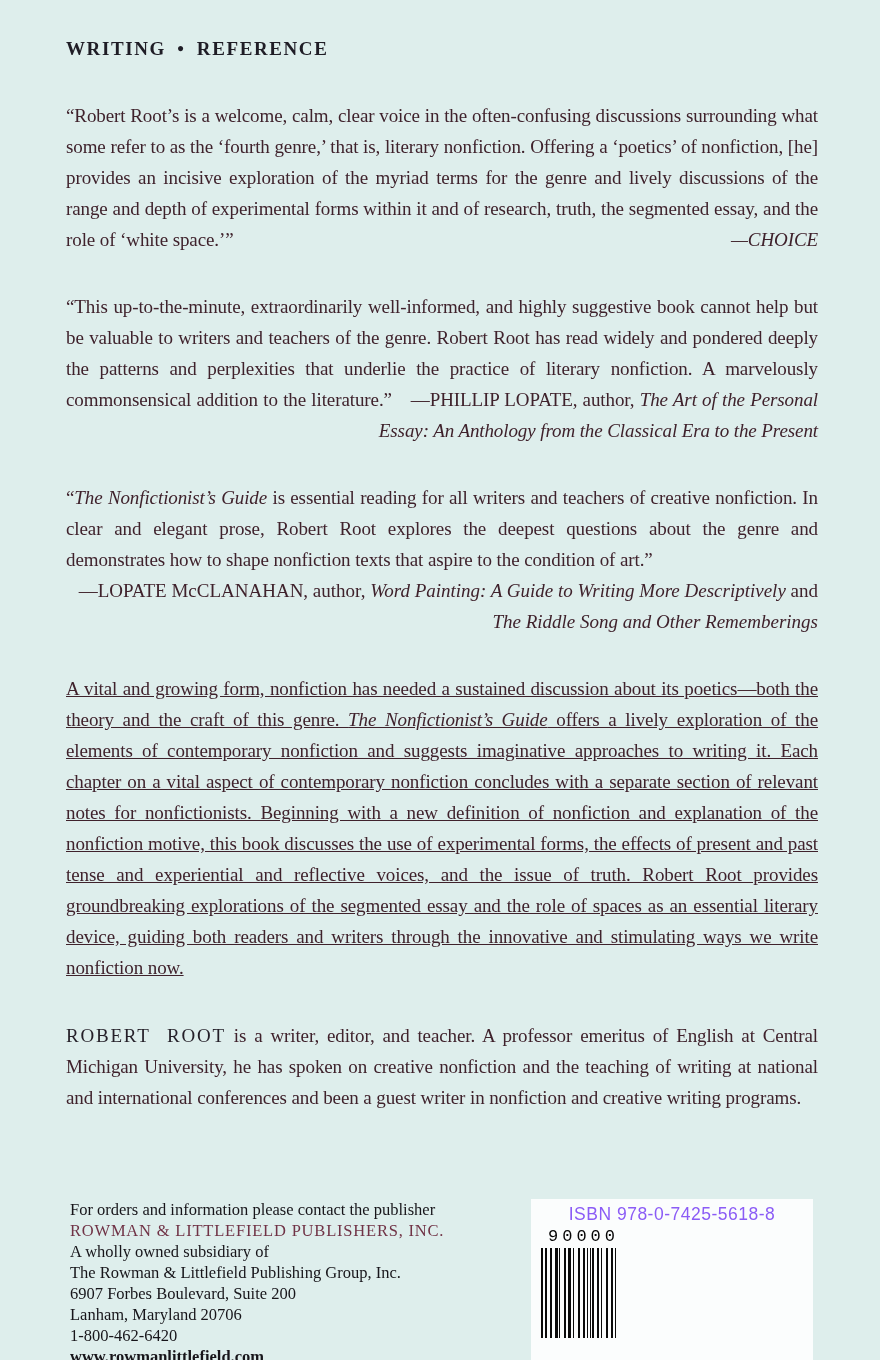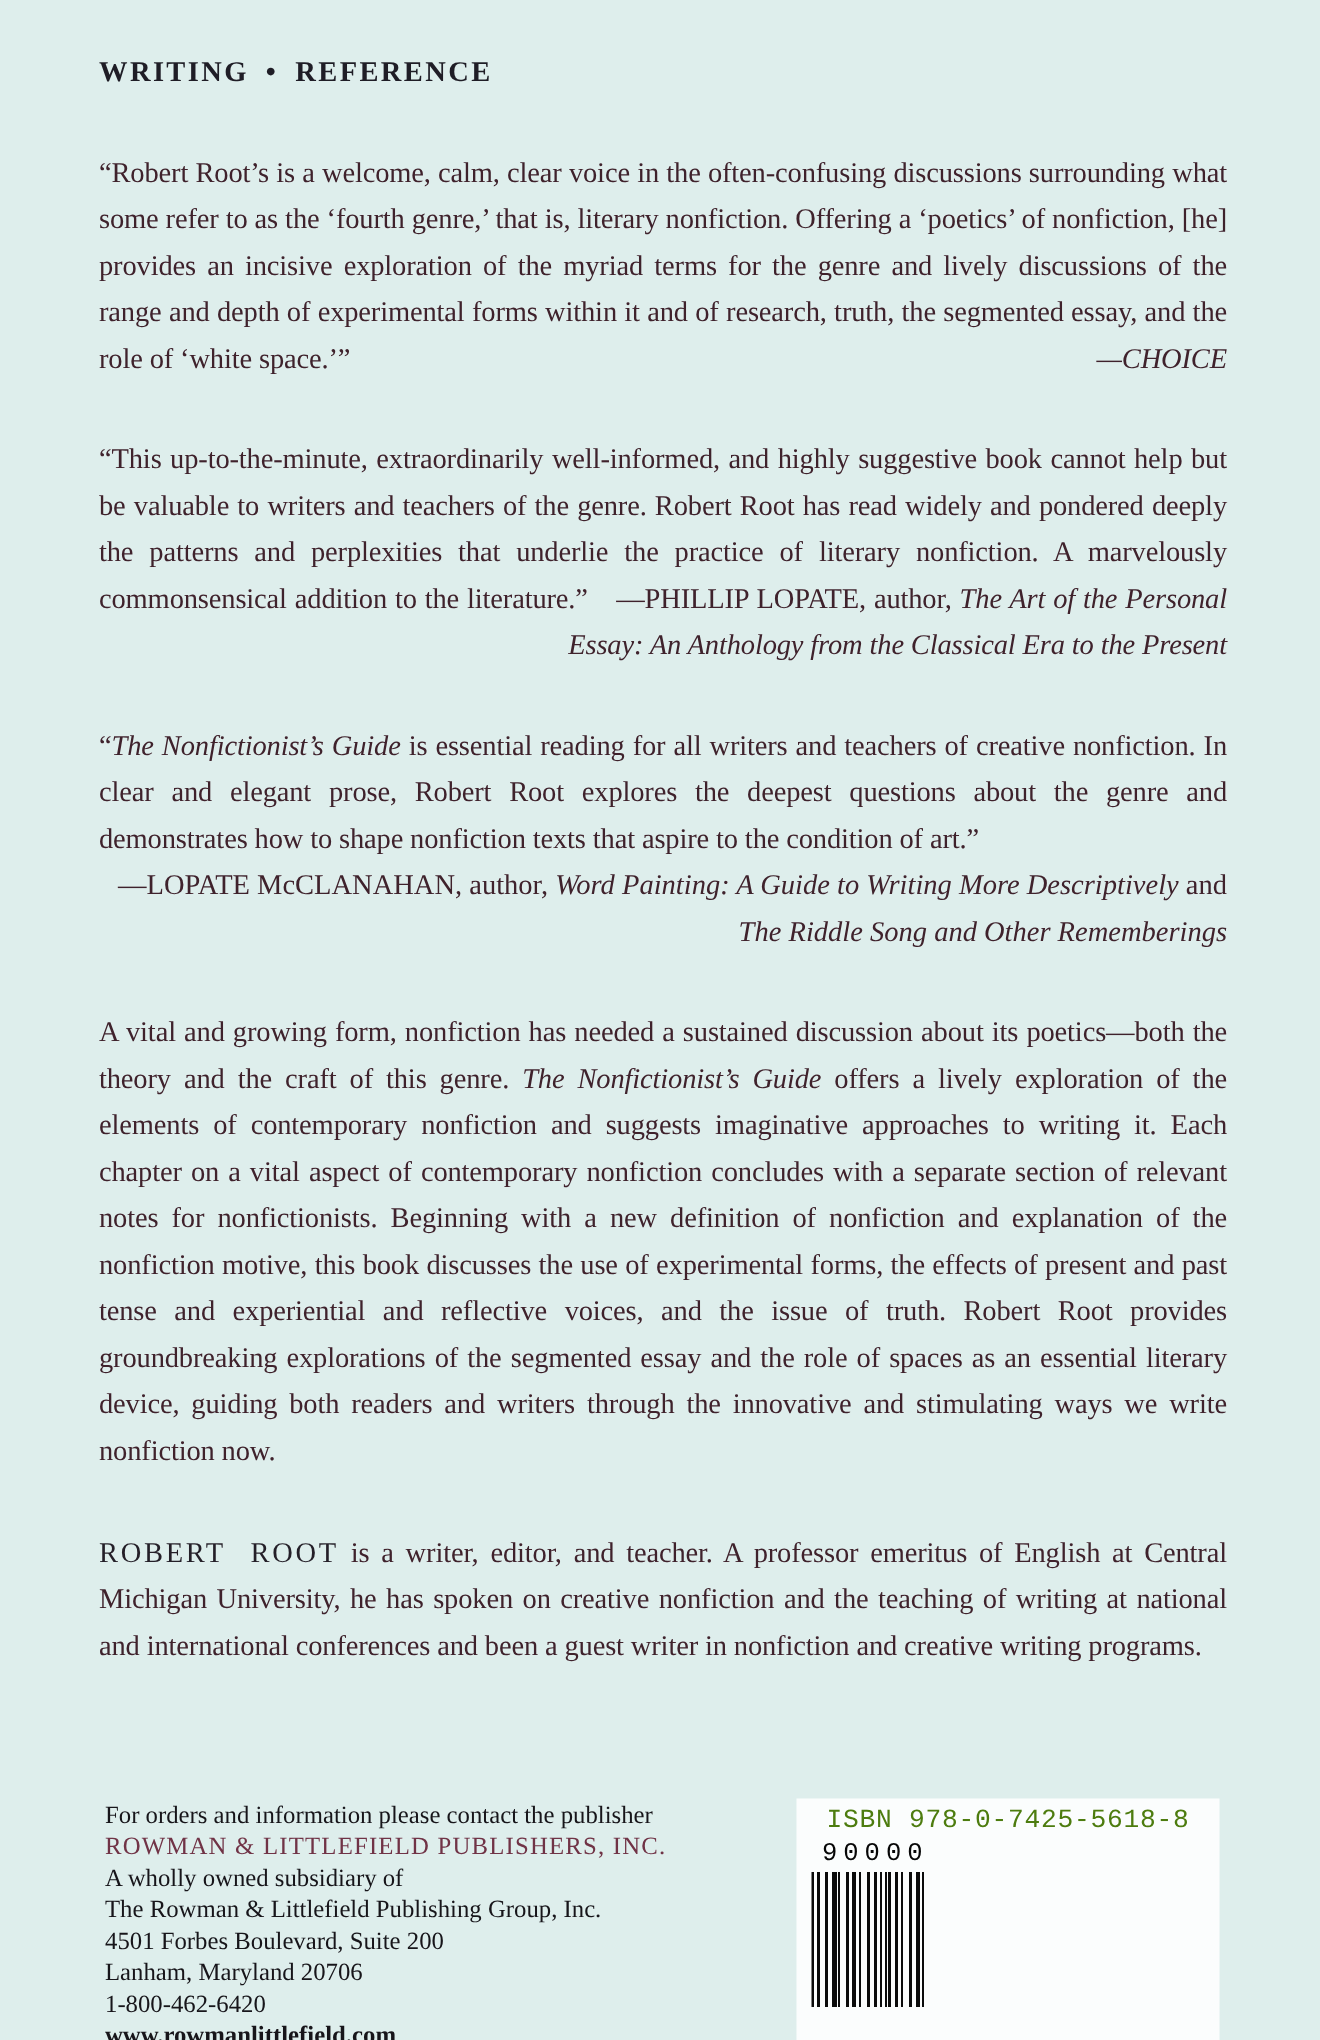--- a/index.html
+++ b/index.html
@@ -20,37 +20,37 @@
     text-align:justify;margin:0 0 36px 0;
   }
   .para.mb0{margin-bottom:0;}
   .last-right{text-align-last:right;-moz-text-align-last:right;}
   .attr-float{float:right;font-style:italic;}
   .attr-block{
     font-size:19px;line-height:31px;text-align:right;
     margin:0 0 36px 0;
   }
   .name{color:#241f28;letter-spacing:1.8px;word-spacing:7px;}
-  .desc-gap{margin-bottom:37px;}
+  .desc-gap{margin-bottom:37px;text-decoration:underline;}
   .footer-row{
     display:flex;justify-content:space-between;align-items:flex-start;
     margin-top:86px;padding-left:4px;
   }
   .publisher{font-size:16.5px;line-height:21px;color:#17151a;}
   .publisher div{white-space:nowrap;}
   .line-rowman{color:#703346;letter-spacing:0.8px;}
   .line-bold{font-weight:bold;}
   .barcode-box{
     width:282px;height:164px;background:#fbfdfd;
     box-sizing:border-box;padding:5px 10px 0 10px;
     margin-right:5px;
   }
   .isbn-line{
-    font-family:Liberation Mono, monospace;
-    font-size:17.5px;letter-spacing:0.5px;color:#4d7c0f;
+    font-family:Liberation Sans, sans-serif;
+    font-size:17.5px;letter-spacing:0.5px;color:#8b5cf6;
     text-align:center;white-space:nowrap;height:22px;
   }
   .bc-row{display:flex;justify-content:space-between;margin-top:1px;}
   .bc-main{width:176px;position:relative;}
   .bars-main{
     position:relative;height:98px;width:164px;margin:0 auto;
     background:
       repeating-linear-gradient(90deg,#0b0b0b 0 2px,rgba(0,0,0,0) 2px 5px,#0b0b0b 5px 8px,rgba(0,0,0,0) 8px 10px,#0b0b0b 10px 11px,rgba(0,0,0,0) 11px 15px,#0b0b0b 15px 16px,rgba(0,0,0,0) 16px 19px),
       repeating-linear-gradient(90deg,rgba(0,0,0,0) 0 6px,#0b0b0b 6px 7px,rgba(0,0,0,0) 7px 13px);
   }
@@ -96,21 +96,21 @@
 
   <p class="para mb0"><span><span class="name">ROBERT ROOT</span><span> is a writer, editor, and teacher. A professor emeritus of English at Central Michigan University, he has spoken on creative nonfiction and the teaching of writing at national and international conferences and been a guest writer in nonfiction and creative writing programs.</span></span></p>
 
   <div class="footer-row">
 
     <div class="publisher">
       <div>For orders and information please contact the publisher</div>
       <div class="line-rowman">ROWMAN &amp; LITTLEFIELD PUBLISHERS, INC.</div>
       <div>A wholly owned subsidiary of</div>
       <div>The Rowman &amp; Littlefield Publishing Group, Inc.</div>
-      <div>4501 Forbes Boulevard, Suite 200</div>
+      <div>6907 Forbes Boulevard, Suite 200</div>
       <div>Lanham, Maryland 20706</div>
       <div>1-800-462-6420</div>
       <div class="line-bold">www.rowmanlittlefield.com</div>
     </div>
 
     <div class="barcode-box">
       <div class="isbn-line">ISBN 978-0-7425-5618-8</div>
       <div class="bc-row">
         <div class="bc-supp">
           <div class="price-code">90000</div>

